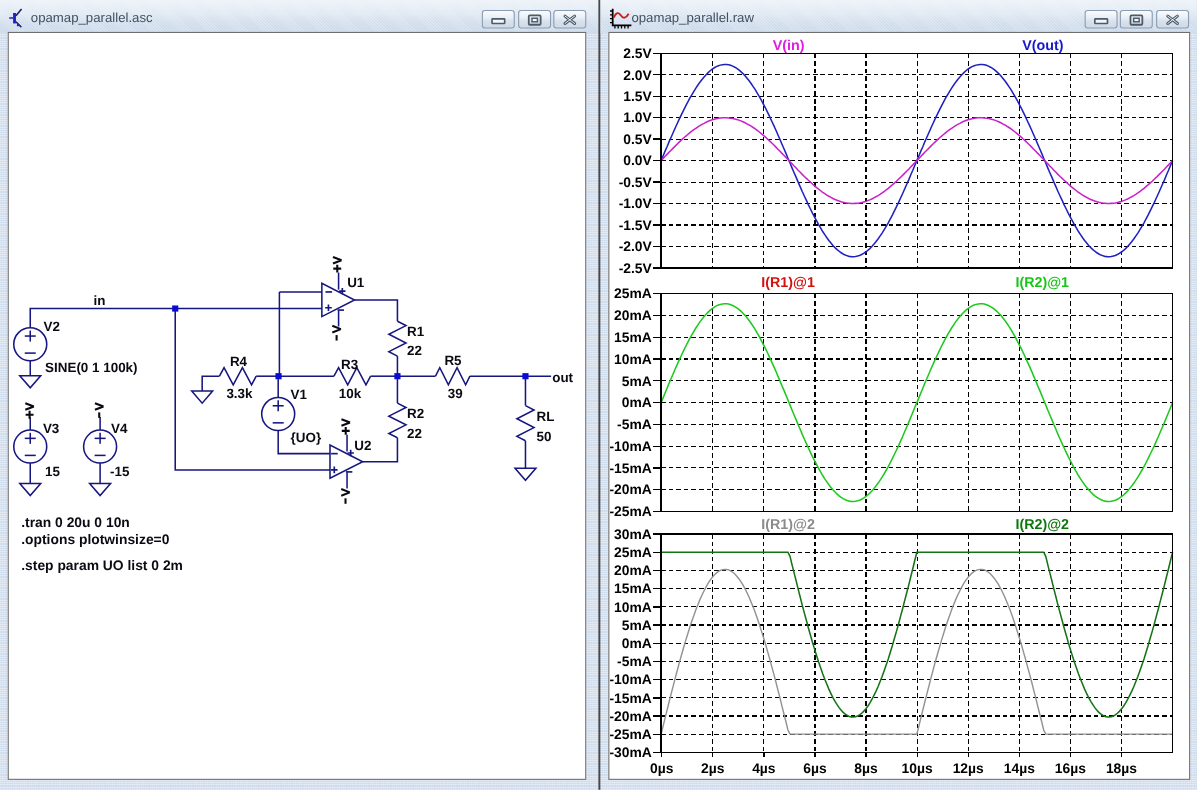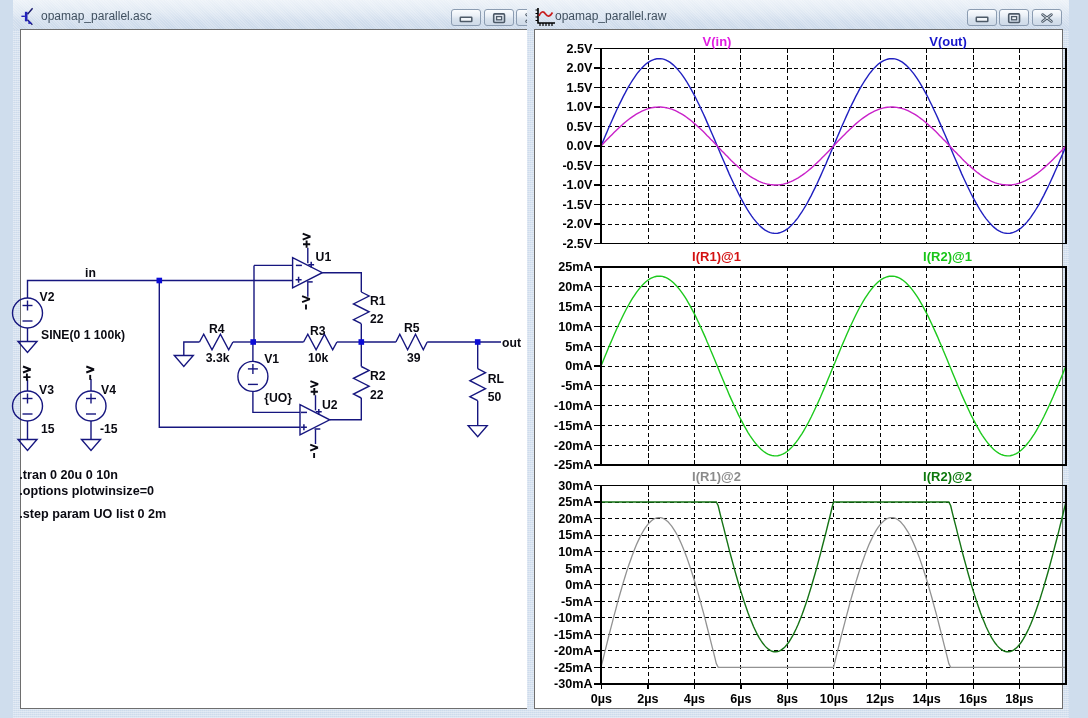--- a/index.html
+++ b/index.html
@@ -13,21 +13,21 @@
 svg.ov{position:absolute;left:0;top:0}
 .w{stroke:#16167f;stroke-width:1.4;fill:none}
 .ws{stroke:#16167f;stroke-width:1.5;fill:none}
 .gd{stroke:#000;stroke-width:1;stroke-dasharray:4.2,2.7;fill:none;shape-rendering:crispEdges}
 .tk{stroke:#000;stroke-width:1.2;fill:none;shape-rendering:crispEdges}
 .al{font-size:12.6px;font-weight:bold;fill:#000}
 .pl{font-size:13px;font-weight:bold}
 .sl{font-size:12.2px;font-weight:bold;fill:#0a0a12}
 .dr{font-size:12.6px;font-weight:bold;fill:#0a0a12}
 </style></head><body>
-<div class="win" style="left:13px;top:0;width:617px;height:718px">
+<div class="win" style="left:0;top:0;width:617px;height:718px">
  <div class="tbar"></div>
  <div class="client" style="left:7px;top:29px;width:524px;height:678px"></div>
  <div class="ttext" style="left:28px">opamap_parallel.asc</div>
  <div class="btn" style="left:438px;top:9px">
       <svg width="30" height="17" viewBox="0 0 30 17">
         <rect x="9.3" y="8.2" width="11.5" height="4.2" rx="0.5" fill="#f2f6fa" stroke="#4d5a68" stroke-width="1.5"></rect>
       </svg>
     </div>
     <div class="btn" style="left:470.5px;top:9px">
       <svg width="30" height="17" viewBox="0 0 30 17">
@@ -43,21 +43,21 @@
     </div>
  <svg width="20" height="22" style="position:absolute;left:7px;top:5px" viewBox="0 0 20 22">
   <rect x="4.9" y="6.8" width="2.6" height="9.5" fill="#2121bb"></rect>
   <path d="M1.4,11.3 L4.9,11.3" stroke="#2121bb" stroke-width="1.4" fill="none"></path>
   <path d="M7.5,9.3 L12.6,3.2" stroke="#1b1b6e" stroke-width="1.4" fill="none"></path>
   <path d="M7.5,14.8 L12.4,19.8" stroke="#1b1b6e" stroke-width="1.4" fill="none"></path>
   <path d="M8.6,15.3 L12.1,18.6 L8.3,18.9 Z" fill="#2121bb"></path>
  </svg>
 </div>
 <div style="position:absolute;left:544px;top:0;width:2px;height:718px;background:#474747"></div>
-<div class="win" style="left:527px;top:0;width:542px;height:718px">
+<div class="win" style="left:546px;top:0;width:542px;height:718px">
  <div class="tbar"></div>
  <div class="client" style="left:7px;top:29px;width:527px;height:678px"></div>
  <div class="ttext" style="left:28px">opamap_parallel.raw</div>
  <div class="btn" style="left:439.5px;top:9px">
       <svg width="30" height="17" viewBox="0 0 30 17">
         <rect x="9.3" y="8.2" width="11.5" height="4.2" rx="0.5" fill="#f2f6fa" stroke="#4d5a68" stroke-width="1.5"></rect>
       </svg>
     </div>
     <div class="btn" style="left:471.5px;top:9px">
       <svg width="30" height="17" viewBox="0 0 30 17">

